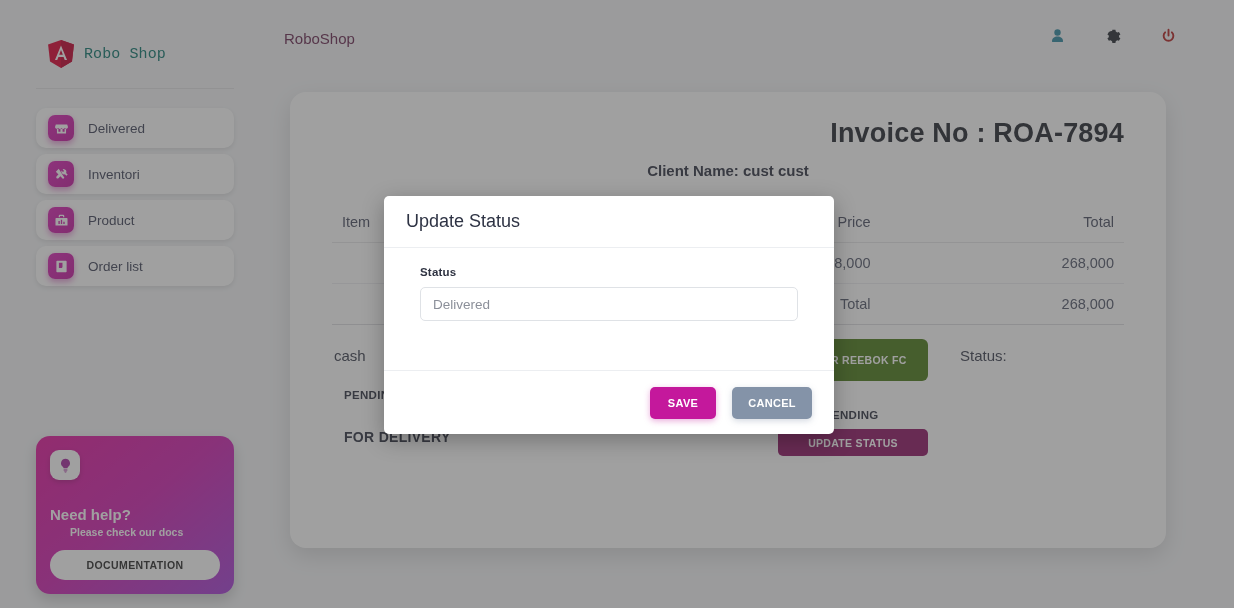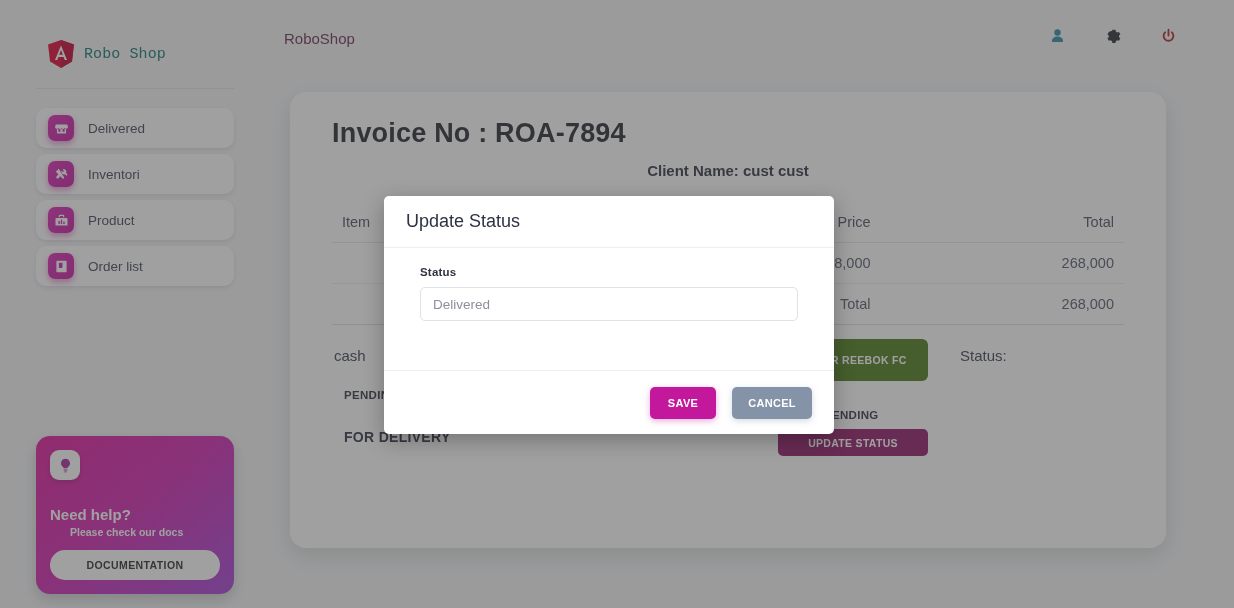--- a/index.html
+++ b/index.html
@@ -104,21 +104,21 @@
   
   .card {
     position: absolute; left: 290px; top: 92px;
     width: 876px; height: 456px;
     background: #ffffff;
     border-radius: 16px;
     box-shadow: 0 8px 22px rgba(0,0,0,0.13);
     padding: 26px 42px;
   }
   .inv-title {
-    text-align: left; font-size: 27px; font-weight: bold;
+    text-align: right; font-size: 27px; font-weight: bold;
     color: #23262f; letter-spacing: .2px;
   }
   .inv-client {
     text-align: center; margin-top: 13px;
     font-size: 15px; font-weight: bold; color: #2f3342;
   }
 
   table.items {
     width: 100%; border-collapse: collapse;
     margin-top: 27px;

